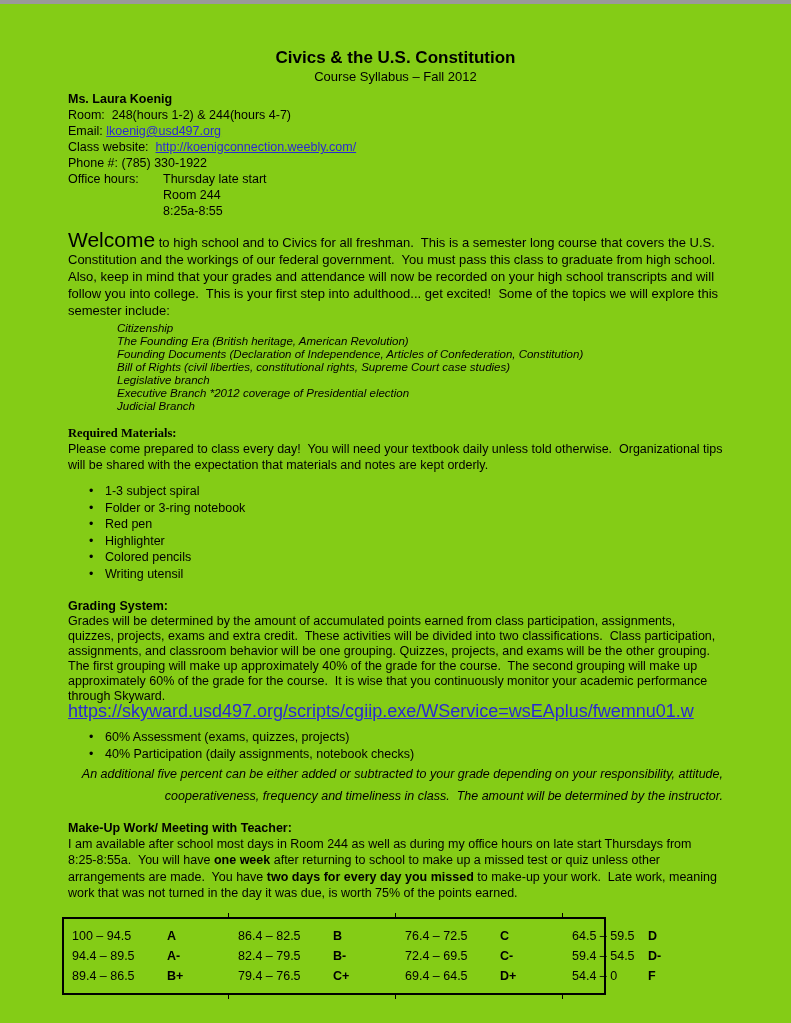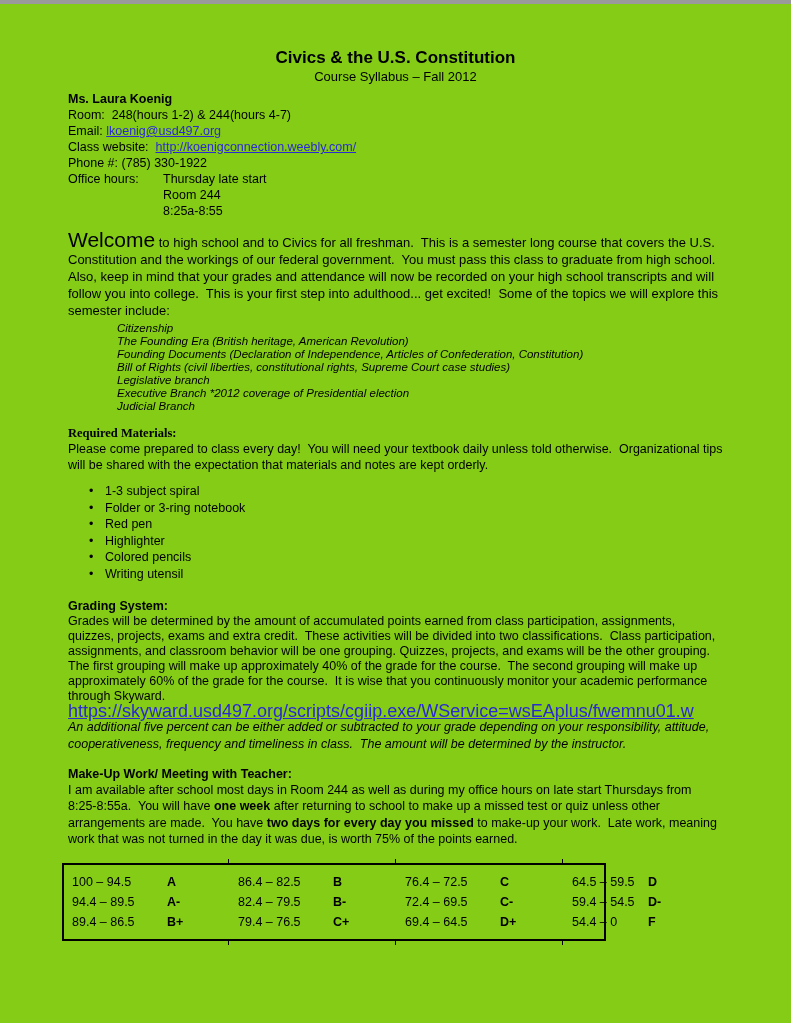--- a/index.html
+++ b/index.html
@@ -38,21 +38,21 @@
   .body-p{margin:0;font-size:12.5px;line-height:16px;white-space:pre-wrap;}
   .mt-materials{margin-top:12px;font-family:Liberation Serif, serif;}
   .blist{margin:10px 0 0 0;padding:0;list-style:none;font-size:12.5px;}
   .blist li{padding-left:37px;position:relative;line-height:16.5px;}
   .blist li::before{content:"•";position:absolute;left:21px;top:0;}
   .blist.tight li{line-height:17px;}
   .mt-grading{margin-top:16px;}
   .grading-p{line-height:15px;}
   .linkline{font-size:18px;line-height:15px;}
   .mt-split{margin-top:10px;}
-  .note{margin:0;font-size:12.5px;line-height:17px;font-style:italic;white-space:pre-wrap;}
+  .note{margin:0;font-size:12.5px;line-height:22px;font-style:italic;white-space:pre-wrap;text-align:right;}
   .mt-makeup{margin-top:13px;}
   .makeup-p{line-height:16.3px;}
   .gtable{
     position:relative;
     margin-top:16px;margin-left:-6px;
     width:544px;
     border:2px solid #000;
     box-sizing:border-box;
     display:grid;
     grid-template-columns:166px 167px 167px 1fr;
@@ -115,20 +115,24 @@
     <li>Red pen</li>
     <li>Highlighter</li>
     <li>Colored pencils</li>
     <li>Writing utensil</li>
   </ul>
 
   <h2 class="sec-h mt-grading">Grading System:</h2>
   <p class="body-p grading-p">Grades will be determined by the amount of accumulated points earned from class participation, assignments, quizzes, projects, exams and extra credit.  These activities will be divided into two classifications.  Class participation, assignments, and classroom behavior will be one grouping. Quizzes, projects, and exams will be the other grouping.  The first grouping will make up approximately 40% of the grade for the course.  The second grouping will make up approximately 60% of the grade for the course.  It is wise that you continuously monitor your academic performance through Skyward.</p>
   <div class="linkline"><a class="link" href="#">https://skyward.usd497.org/scripts/cgiip.exe/WService=wsEAplus/fwemnu01.w</a></div>
 
+  <ul class="blist tight mt-split">
+    <li>60% Assessment (exams, quizzes, projects)</li>
+    <li>40% Participation (daily assignments, notebook checks)</li>
+  </ul>
   <p class="note">An additional five percent can be either added or subtracted to your grade depending on your responsibility, attitude, cooperativeness, frequency and timeliness in class.  The amount will be determined by the instructor.</p>
 
   <h2 class="sec-h mt-makeup">Make-Up Work/ Meeting with Teacher:</h2>
   <p class="body-p makeup-p"><span>I am available after school most days in Room 244 as well as during my office hours on late start Thursdays from 8:25-8:55a.  You will have </span><b>one week</b><span> after returning to school to make up a missed test or quiz unless other arrangements are made.  You have </span><b>two days for every day you missed</b><span> to make-up your work.  Late work, meaning work that was not turned in the day it was due, is worth 75% of the points earned.</span></p>
 
   <div class="gtable">
     <span class="tick top p1"></span>
     <span class="tick top p2"></span>
     <span class="tick top p3"></span>
     <span class="tick bot p1"></span>

